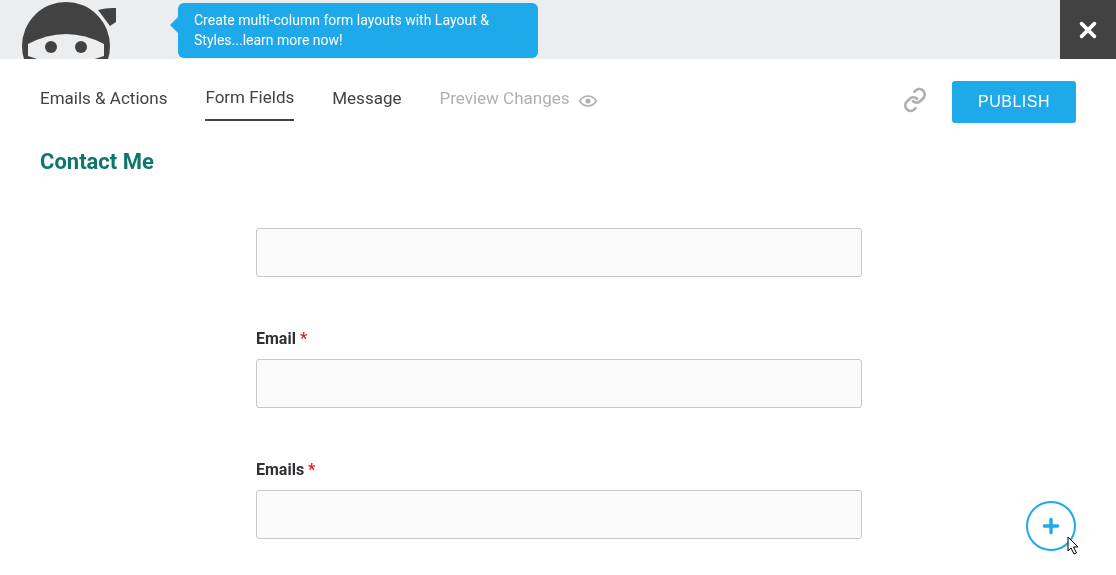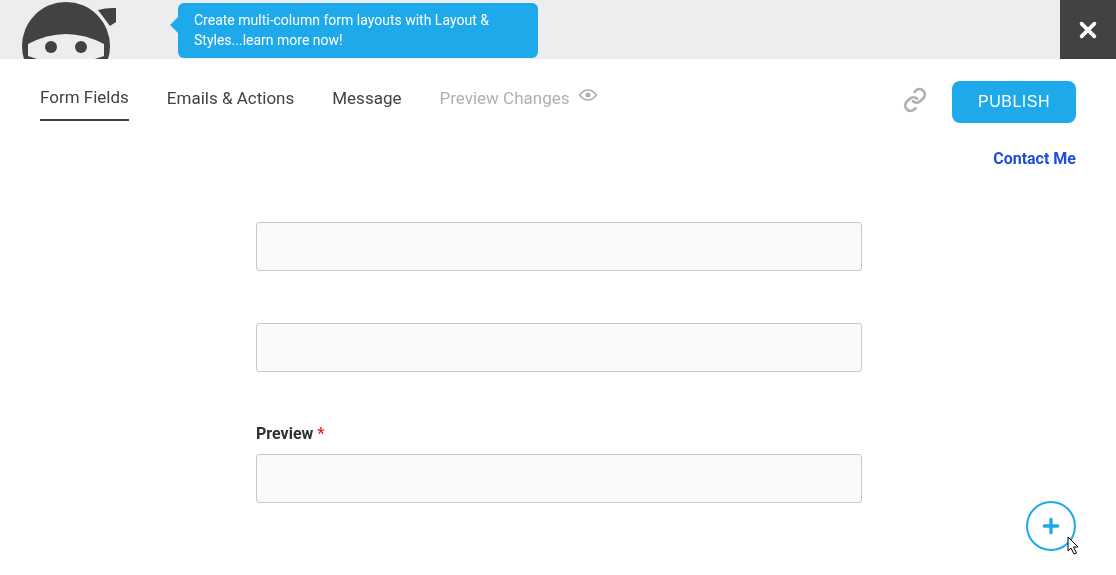--- a/index.html
+++ b/index.html
@@ -79,51 +79,50 @@
       margin-right: 38px;
       padding-bottom: 12px;
       cursor: pointer;
     }
     .tab.active {
       border-bottom: 2px solid #424242;
     }
     .tab.disabled {
       color: #b0b0b0;
       display: flex;
-      align-items: flex-start;
+      align-items: flex-end;
       gap: 8px;
     }
     .right-actions {
       position: absolute;
       right: 40px;
       top: 22px;
       display: flex;
       align-items: center;
       gap: 24px;
     }
     .link-icon {
       cursor: pointer;
     }
     .publish-btn {
       background: #1ea9ea;
       color: #fff;
       font-size: 16px;
       font-weight: 500;
       border: none;
       padding: 12px 26px;
-      border-radius: 8px;
+      border-radius: 3px;
       letter-spacing: 0.5px;
       cursor: pointer;
     }
     .form-title {
-      font-size: 16px;
+      font-size: 22px;
       font-weight: 700;
-      color: #1d4ed8;
+      color: #0f766e;
       padding: 28px 40px 0 40px;
-      text-align: right;
     }
     .form-body {
       padding: 54px 0 0 256px;
       width: 862px;
     }
     .field-group {
       margin-bottom: 52px;
     }
     .field-label {
       font-size: 16px;
@@ -183,22 +182,22 @@
     <span>Create multi-column form layouts with Layout &amp; Styles...learn more now!</span>
   </div>
   <div class="close-btn">
     <svg viewBox="0 0 24 24">
       <path d="M5 5 L19 19 M19 5 L5 19" stroke="#fff" stroke-width="4" stroke-linecap="round"></path>
     </svg>
   </div>
 </div>
 
 <div class="tabs-row">
+  <div class="tab">Emails &amp; Actions</div>
   <div class="tab active">Form Fields</div>
-  <div class="tab">Emails &amp; Actions</div>
   <div class="tab">Message</div>
   <div class="tab disabled">
     <span>Preview Changes</span>
     <svg width="20" height="14" viewBox="0 0 24 16">
       <path d="M12 2 C6 2 2 8 2 8 s4 6 10 6 s10-6 10-6 S18 2 12 2 Z" fill="none" stroke="#b0b0b0" stroke-width="2"></path>
       <circle cx="12" cy="8" r="3" fill="#b0b0b0"></circle>
     </svg>
   </div>
   <div class="right-actions">
     <div class="link-icon">
@@ -211,25 +210,29 @@
   </div>
 </div>
 
 <div class="form-title">Contact Me</div>
 
 <div class="form-body">
   <div class="field-group">
     <input type="text" class="text-input" style="">
   </div>
   <div class="field-group">
+    <label class="field-label">
+      <span>Email</span>
+      <span class="required-star">*</span>
+    </label>
     <input type="text" class="text-input" style="">
   </div>
   <div class="field-group">
     <label class="field-label">
-      <span>Preview</span>
+      <span>Emails</span>
       <span class="required-star">*</span>
     </label>
     <input type="text" class="text-input" style="">
   </div>
 </div>
 
 <div class="add-fab">
   <svg width="20" height="20" viewBox="0 0 24 24">
     <path d="M12 4 V20 M4 12 H20" stroke="#1ea9ea" stroke-width="4" stroke-linecap="round"></path>
   </svg>

